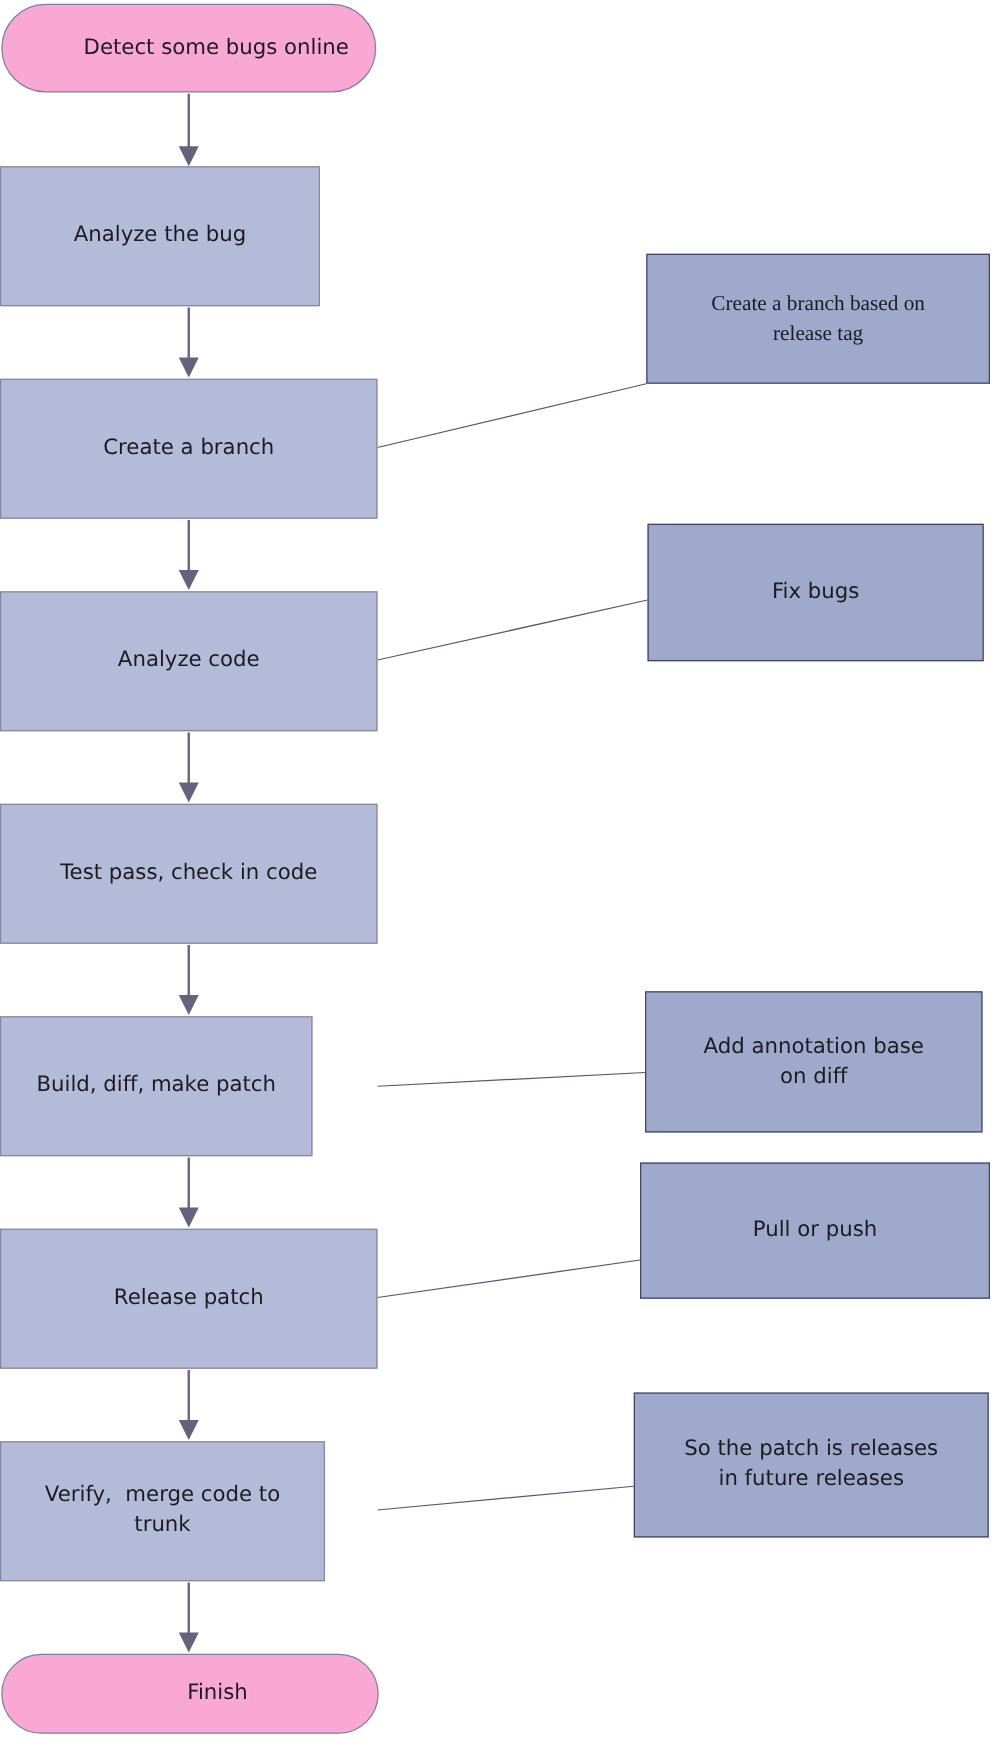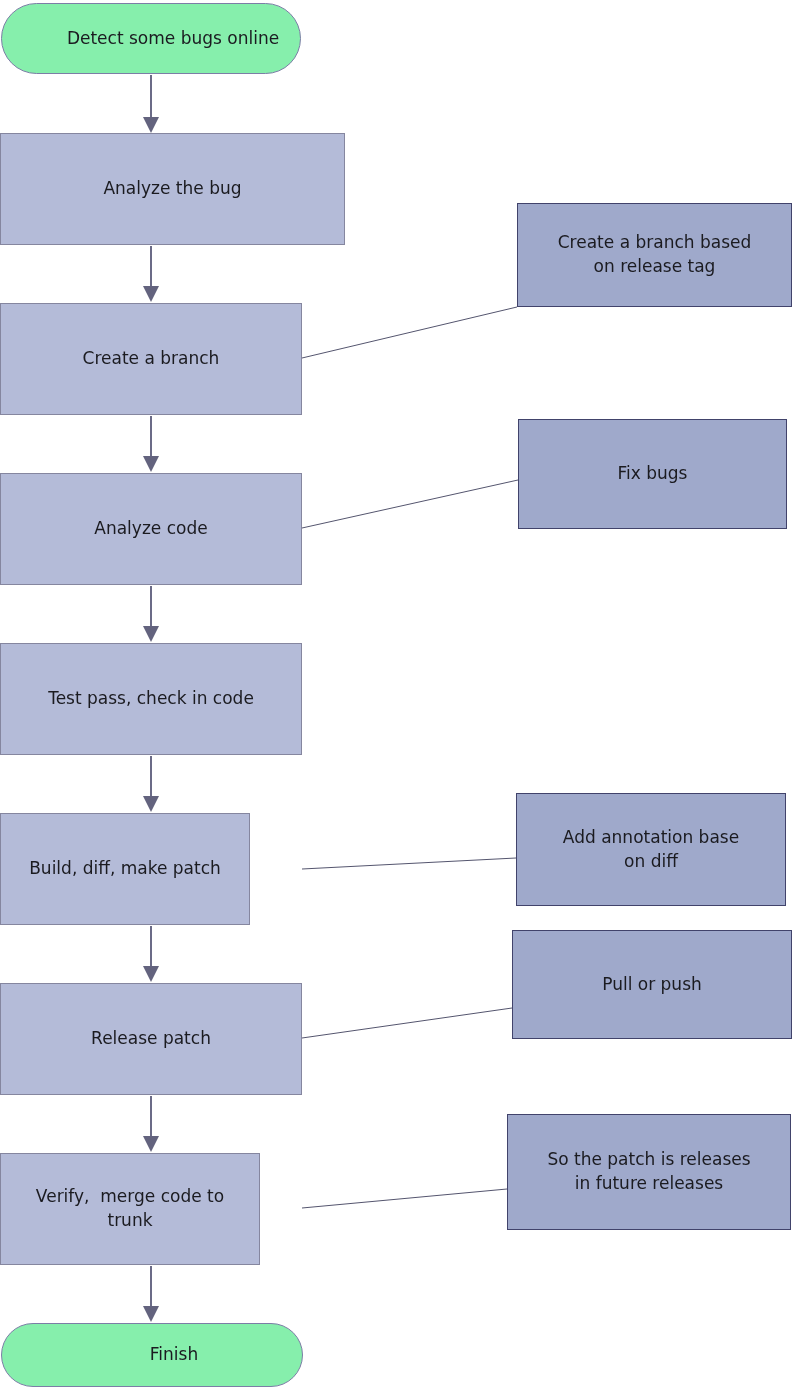--- a/index.html
+++ b/index.html
@@ -26,21 +26,21 @@
     text-align: center;
     font-size: 17px;
     line-height: 1.4;
     color: #1b1b20;
   }
   .process {
     background: #b4bbd8;
     border: 1px solid #85869f;
   }
   .terminator {
-    background: #86efac;
+    background: #f9a8d4;
     border: 1px solid #7c7ea6;
     border-radius: 37px;
     padding-left: 44px;
   }
   .annotation {
     background: #9fa9cb;
     border: 1.5px solid #41436b;
   }
   .lbl { display: inline-block; }
   .lbl.pre { white-space: pre-wrap; }
@@ -97,21 +97,21 @@
       <line x1="302" y1="869" x2="516" y2="858"></line>
       <line x1="302" y1="1038" x2="512" y2="1008"></line>
       <line x1="302" y1="1208" x2="507" y2="1189"></line>
     </g>
   </svg>
 
   <div class="node terminator" style="left:1px; top:3px; width:300px; height:71px;">
     <span class="lbl">Detect some bugs online</span>
   </div>
 
-  <div class="node process" style="left:0px; top:133px; width:345px; height:112px;align-items:center;">
+  <div class="node process" style="left:0px; top:133px; width:256px; height:112px;align-items:center;">
     <span class="lbl">Analyze the bug</span>
   </div>
 
   <div class="node process" style="left:0px; top:303px; width:302px; height:112px;">
     <span class="lbl">Create a branch</span>
   </div>
 
   <div class="node process" style="left:0px; top:473px; width:302px; height:112px;">
     <span class="lbl">Analyze code</span>
   </div>
@@ -129,21 +129,21 @@
   </div>
 
   <div class="node process" style="left:0px; top:1153px; width:260px; height:112px;">
     <span class="lbl pre maxw-210">Verify,  merge code to trunk</span>
   </div>
 
   <div class="node terminator" style="left:1px; top:1323px; width:302px; height:64px;">
     <span class="lbl">Finish</span>
   </div>
 
-  <div class="node annotation" style="left:517px; top:203px; width:275px; height:104px;">
+  <div class="node annotation" style="left:517px; top:203px; width:275px; height:104px;font-family:Liberation Serif, serif;">
     <span class="lbl maxw-205">Create a branch based on release tag</span>
   </div>
 
   <div class="node annotation" style="left:518px; top:419px; width:269px; height:110px;">
     <span class="lbl">Fix bugs</span>
   </div>
 
   <div class="node annotation" style="left:516px; top:793px; width:270px; height:113px;">
     <span class="lbl maxw-195">Add annotation base on diff</span>
   </div>

